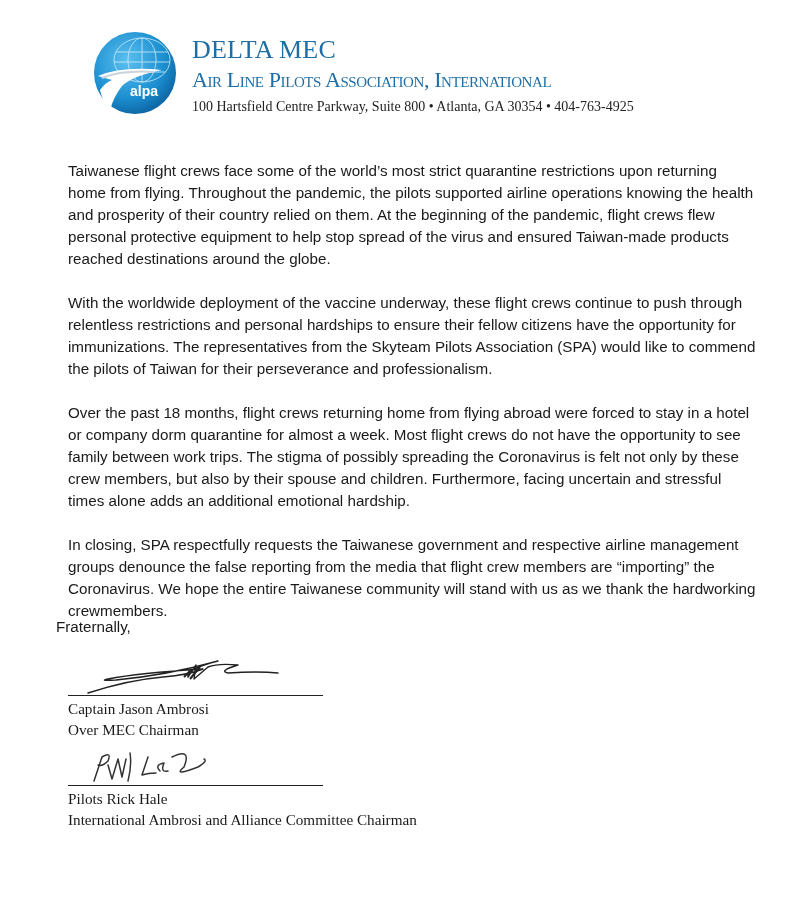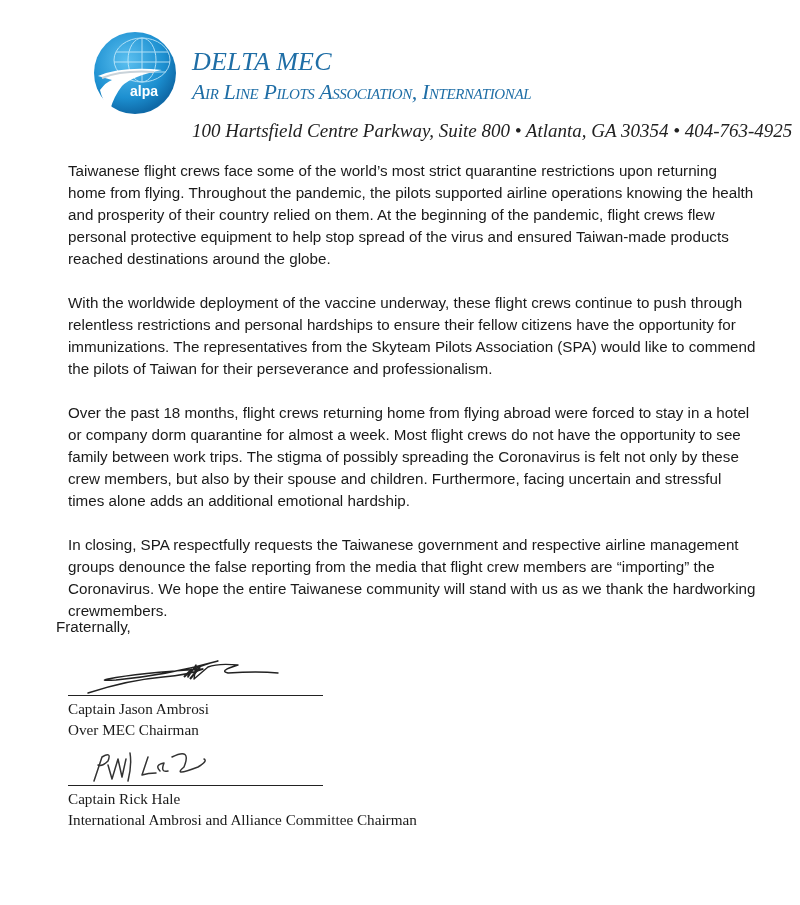--- a/index.html
+++ b/index.html
@@ -1,24 +1,24 @@
 <!DOCTYPE html>
 <html><head>
 <meta charset="utf-8">
 <style>
   html, body { margin: 0; padding: 0; background: #ffffff; }
   body { width: 800px; height: 905px; position: relative; overflow: hidden; }
   .page { position: absolute; left: 0; top: 0; width: 800px; height: 905px; background: #fff; }
 
   .letterhead { position: absolute; left: 92px; top: 28px; width: 620px; height: 90px; }
   .logo { position: absolute; left: 0; top: 2px; width: 86px; height: 86px; }
-  .lh-text { position: absolute; left: 100px; top: 20px; font-family: "Liberation Serif", serif; color: #1f6ea6; font-style: italic; }
+  .lh-text { position: absolute; left: 100px; top: 8px; font-family: "Liberation Serif", serif; color: #1f6ea6; }
   .lh-line1 { font-size: 26px; line-height: 28px; letter-spacing: 0.2px; }
   .lh-line2 { font-size: 22px; line-height: 32px; white-space: nowrap; font-variant: small-caps; letter-spacing: -0.4px; }
-  .lh-line3 { font-size: 19px; line-height: 20px; color: #222; white-space: nowrap; margin-top: 13px; text-align: right; }
+  .lh-line3 { font-size: 14px; line-height: 20px; color: #222; white-space: nowrap; margin-top: 1px; text-align: right; }
 
   .body-text { position: absolute; left: 68px; top: 156px; width: 690px;
     font-family: "Liberation Sans", sans-serif; font-size: 15.2px; line-height: 22px; color: #1a1a1a; }
   .body-text p { margin: 4px 0 22px 0; }
 
   .closing { position: absolute; left: 56px; top: 618px; font-family: "Liberation Sans", sans-serif; font-size: 15.2px; color: #1a1a1a; }
 
   .sig-block { position: absolute; left: 68px; font-family: Liberation Serif, serif; font-size: 15.2px; line-height: 21px; color: #1a1a1a; }
   .sig1 { top: 655px; }
   .sig2 { top: 745px; }
@@ -76,17 +76,17 @@
     <div class="sig-line"></div>
     <div>Captain Jason Ambrosi</div>
     <div>Over MEC Chairman</div>
   </div>
 
   <div class="sig-block sig2">
     <svg class="sig-img" viewBox="0 0 260 40">
       <path d="M26 36 L34 12 Q44 6 40 16 Q34 22 30 20 M40 20 L44 34 L50 14 L54 32 L58 14 M62 8 Q64 20 60 36 M80 12 L74 30 Q80 28 88 28 M92 26 Q86 20 96 18 Q92 28 100 26 M104 12 Q124 2 116 22 Q104 32 130 22 Q140 16 136 14" stroke="#333" stroke-width="1.5" fill="none" stroke-linecap="round" stroke-linejoin="round"></path>
     </svg>
     <div class="sig-line"></div>
-    <div>Captain Rick Hale</div>
+    <div>Pilots Rick Hale</div>
     <div>International Ambrosi and Alliance Committee Chairman</div>
   </div>
 
 </div>
 
 </body></html>

